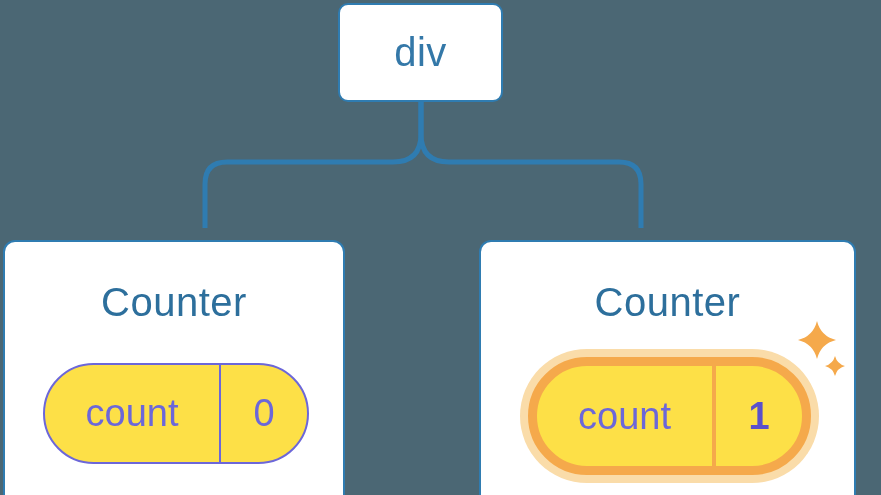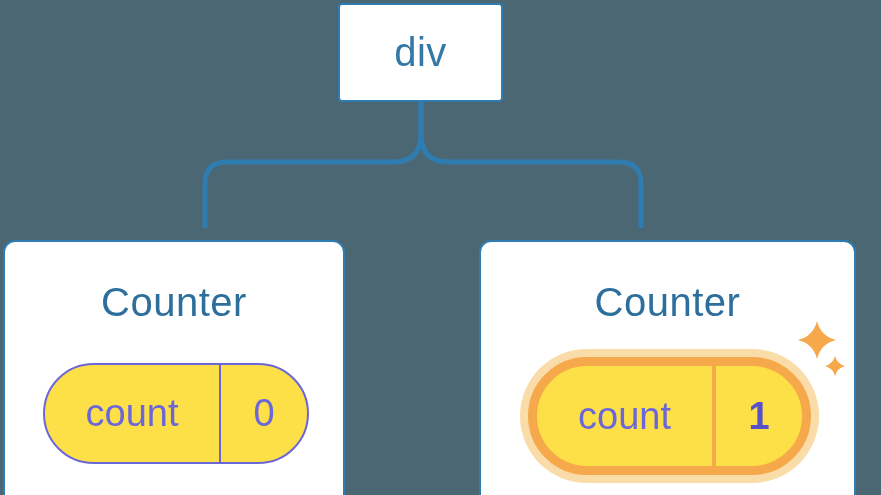--- a/index.html
+++ b/index.html
@@ -15,21 +15,21 @@
     position: absolute;
     left: 0; top: 0;
     width: 881px; height: 495px;
   }
   .node-root {
     position: absolute;
     left: 338px; top: 3px;
     width: 165px; height: 99px;
     background: #ffffff;
     border: 2.5px solid #2F7CB1;
-    border-radius: 4px;
+    border-radius: 10px;
     box-sizing: border-box;
     display: flex;
     align-items: center;
     justify-content: center;
   }
   .node-root-label {
     font-size: 40px;
     font-weight: 500;
     color: #3478A8;
     letter-spacing: 0.5px;

